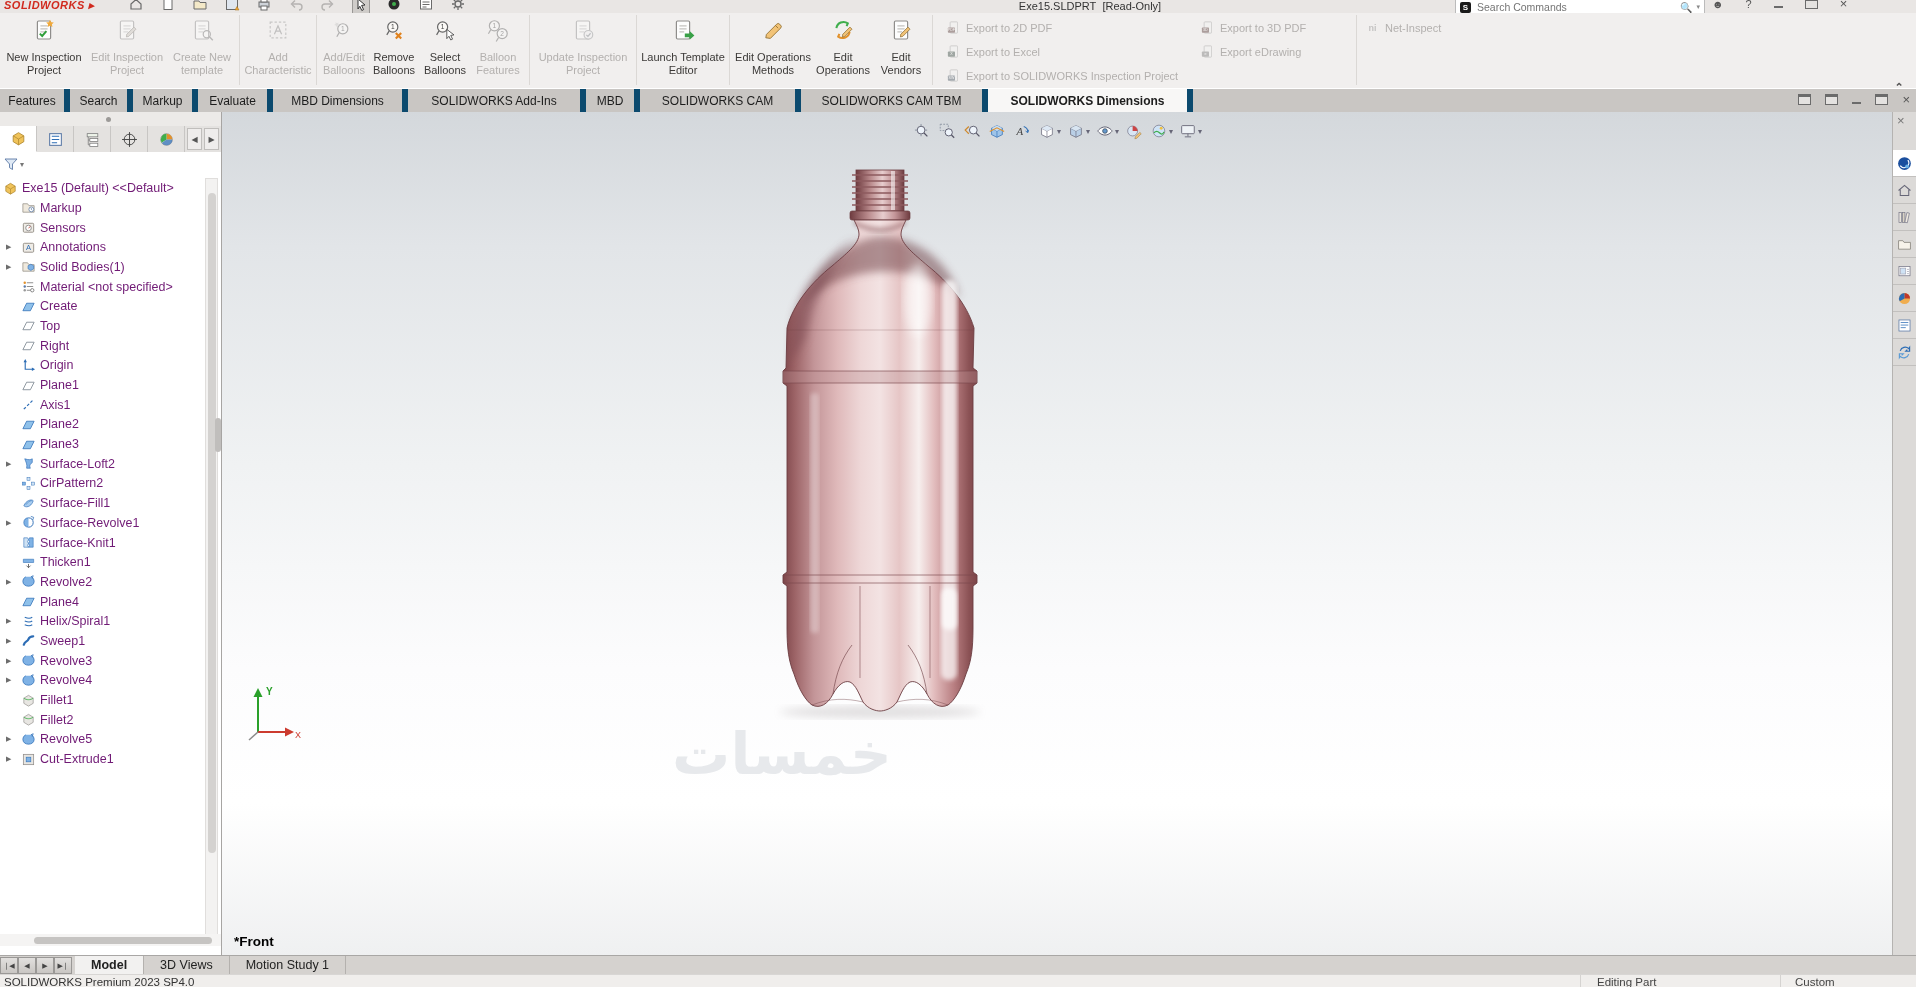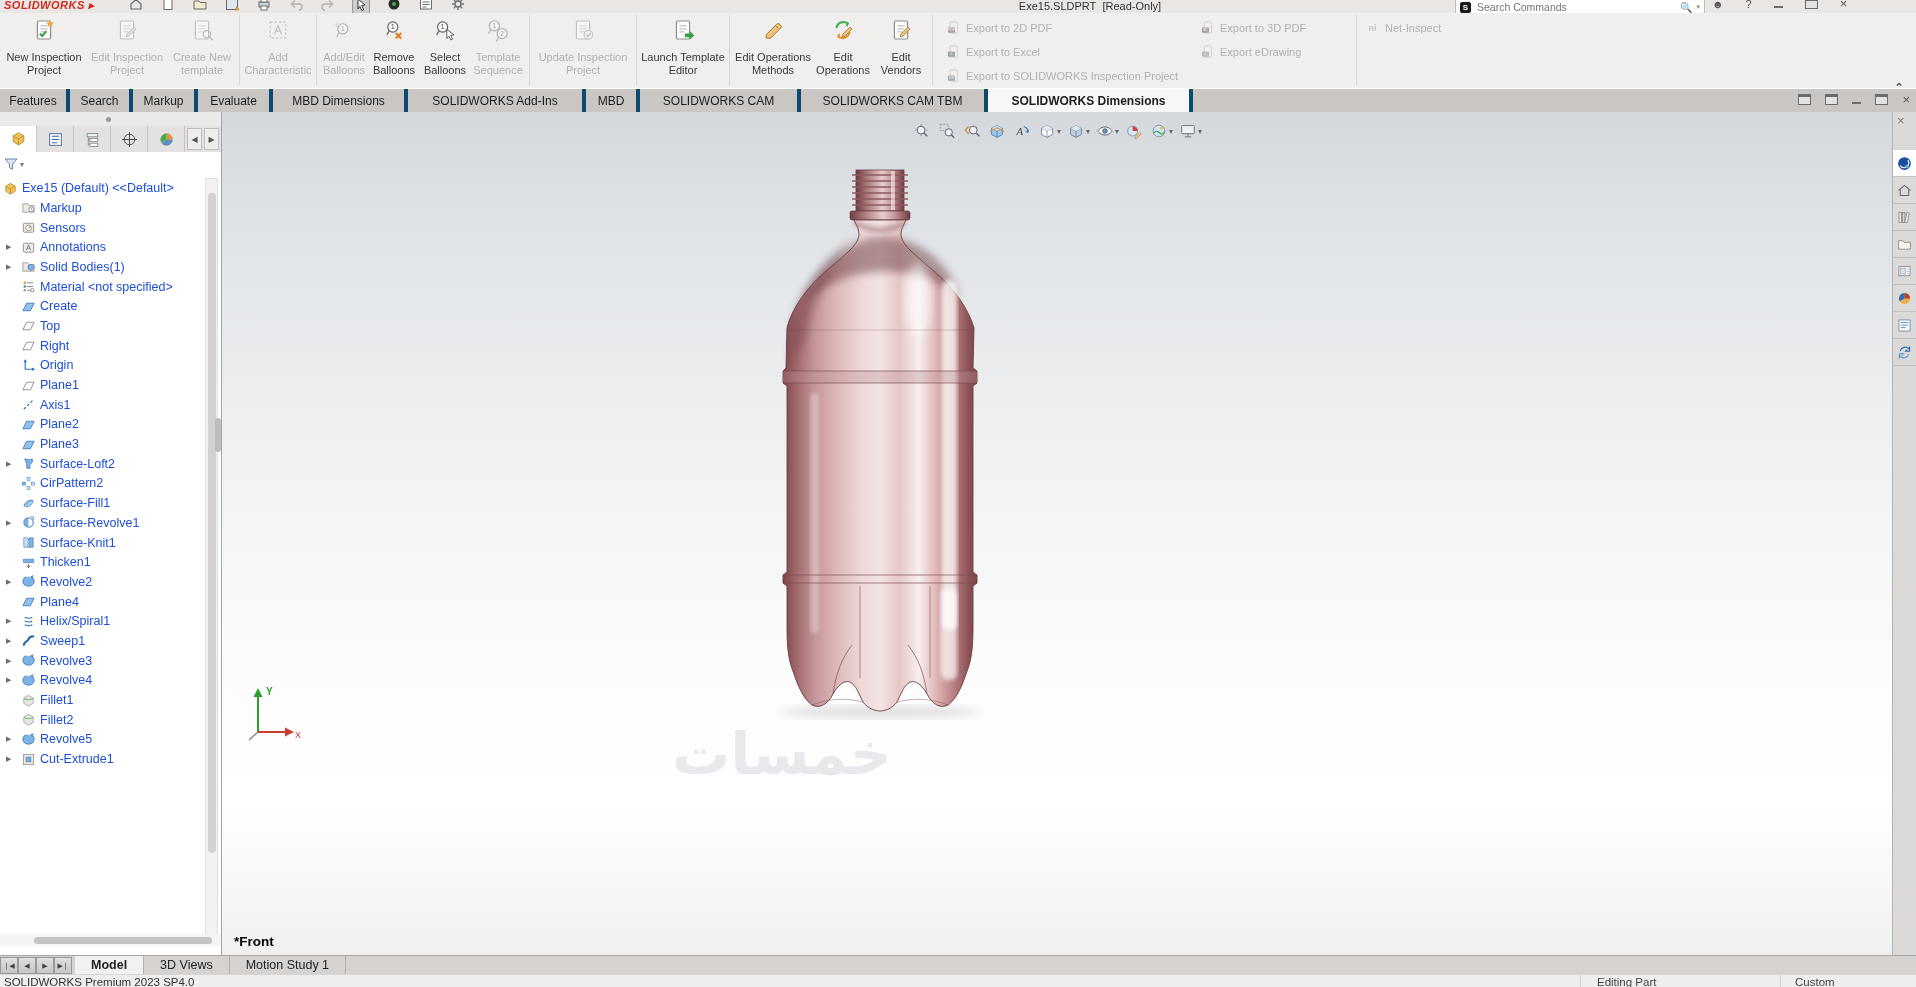--- a/index.html
+++ b/index.html
@@ -36,21 +36,21 @@
   .export-col.c1{width:238px;}
   .export-col.c2{width:150px;border-right:1px solid #dbd8d5;}
   .exrow{display:flex;align-items:center;gap:5px;height:17px;}
   .exrow .eic{width:15px;height:15px;flex:none;opacity:.5;filter:grayscale(.8);}
   .exrow .elab{font-size:11px;color:#b3b0ae;white-space:nowrap;}
   .net-block{padding:4px 0 0 8px;width:110px;}
   .collapse-chev{left:1890px;top:68px;width:18px;height:14px;color:#555;font-size:11px;font-weight:bold;text-align:center;}
   
   #tabbar{left:0;top:88px;width:1916px;height:24px;background:#c9c6c3;border-top:1px solid #fff;}
   .tab{float:left;height:24px;line-height:24px;text-align:center;font-size:12px;color:#1d1d1d;
-       border-right:4px solid #0c4a6e;box-sizing:border-box;white-space:nowrap;overflow:hidden;cursor:default;}
+       border-right:6px solid #0c4a6e;box-sizing:border-box;white-space:nowrap;overflow:hidden;cursor:default;}
   .tab.active{background:#f8f7f6;font-weight:bold;}
   .tab:nth-of-type(1){width:70px}.tab:nth-of-type(2){width:63px}.tab:nth-of-type(3){width:65px}
   .tab:nth-of-type(4){width:75px}.tab:nth-of-type(5){width:135px}.tab:nth-of-type(6){width:178px}
   .tab:nth-of-type(7){width:54px}.tab:nth-of-type(8){width:161px}.tab:nth-of-type(9){width:187px}
   .tab:nth-of-type(10){width:205px}
   .tabbar-ctrls{position:absolute;right:6px;top:4px;display:flex;gap:14px;align-items:center;color:#5a5a5a;}
   .winico{width:11px;height:9px;border:1px solid #6b6b6b;background:#e4e2e0;position:relative;}
   .winico:before{content:"";position:absolute;left:0;top:0;right:0;height:2px;background:#6b6b6b;}
   .minico{width:9px;height:2px;background:#6b6b6b;margin-top:6px;}
   .closeico{font-size:13px;line-height:13px;color:#555;}
@@ -66,21 +66,21 @@
   .p-arrow{width:13px;height:20px;display:flex;align-items:center;justify-content:center;border:1px solid #c0bebc;background:#efedec;}
   .p-filter{left:0;top:40px;width:221px;height:24px;background:#fff;display:flex;align-items:center;padding-left:3px;box-sizing:border-box;}
   .p-filter .fic{width:16px;height:16px;}
   .p-filter .fcaret{font-size:8px;color:#777;margin-left:1px;}
   #tree{left:0;top:66px;width:204px;height:756px;overflow:hidden;}
   .titem{position:relative;height:19.7px;display:flex;align-items:center;padding-left:21px;white-space:nowrap;}
   .titem.root{height:20px;padding-left:3px;}
   .titem .arrow{position:absolute;left:6px;top:50%;transform:translateY(-50%);font-size:7px;color:#6d6d6d;display:none;}
   .titem.expandable .arrow{display:block;}
   .titem .ticon{width:15px;height:15px;flex:none;margin-right:4px;}
-  .titem .tlabel{font-size:12.5px;color:#1d4ed8;overflow:hidden;}
+  .titem .tlabel{font-size:12.5px;color:#701a75;overflow:hidden;}
   .vscroll{left:205px;top:66px;width:13px;height:758px;background:#f3f2f1;border:1px solid #e0dedc;box-sizing:border-box;}
   .vthumb{position:absolute;left:1.5px;top:14px;width:8px;height:660px;background:#d4d2d0;border-radius:4px;}
   .psplitter{left:215px;top:306px;width:6px;height:34px;background:#c0bebc;border-radius:3px;}
   .hscroll{left:0;top:822px;width:221px;height:12px;background:#f5f4f3;}
   .hthumb{position:absolute;left:34px;top:2.5px;width:178px;height:7px;background:#c6c4c2;border-radius:3.5px;}
   
   #viewport{left:222px;top:112px;width:1670px;height:843px;overflow:hidden;
     background:linear-gradient(180deg,#d4d8dc 0%,#e2e5e8 16%,#f0f2f3 42%,#fcfcfd 66%,#ffffff 82%,#eff0f1 100%);}
   .headsup{left:50%;top:8px;transform:translateX(-50%);display:flex;align-items:center;gap:3px;}
   .hico{width:22px;height:22px;padding:1px;box-sizing:border-box;border:1px solid transparent;}
@@ -266,21 +266,21 @@
         </div>
         <div class="rbtn not-enabled sep">
           <span class="ric"><svg viewBox="0 0 20 20" width="100%" height="100%" xmlns="http://www.w3.org/2000/svg">
               <circle cx="7" cy="6.5" r="4.2" fill="#fbf9f6" stroke="#666"></circle>
               <text x="7" y="8.5" font-size="5.5" text-anchor="middle" fill="#444" font-family="sans-serif">1</text>
               <path d="M4 9.7l-2 3.4" stroke="#666"></path>
               <circle cx="13.5" cy="13" r="4.2" fill="#fbf9f6" stroke="#666"></circle>
               <text x="13.5" y="15" font-size="5.5" text-anchor="middle" fill="#444" font-family="sans-serif">2</text>
               <path d="M10.5 16.2l-2 3.4" stroke="#666"></path>
             </svg></span>
-          <span class="rlab">Template Sequence</span>
+          <span class="rlab">Balloon Features</span>
         </div>
         <div class="rbtn not-enabled sep">
           <span class="ric"><svg viewBox="0 0 20 20" width="100%" height="100%" xmlns="http://www.w3.org/2000/svg">
               <rect x="4.5" y="2.5" width="11" height="15" rx="1" fill="#fdfdfd" stroke="#8f8d8b"></rect>
               <path d="M7 6.5h6M7 9h6M7 11.5h4" stroke="#c4c2bf" stroke-width="1" fill="none"></path>
               <circle cx="14.5" cy="14" r="3.6" fill="#eef2f6" stroke="#8899aa"></circle>
               <path d="M12.8 14l1.3 1.3 2.2-2.6" stroke="#5588cc" fill="none"></path>
             </svg></span>
           <span class="rlab">Update Inspection Project</span>
         </div>

